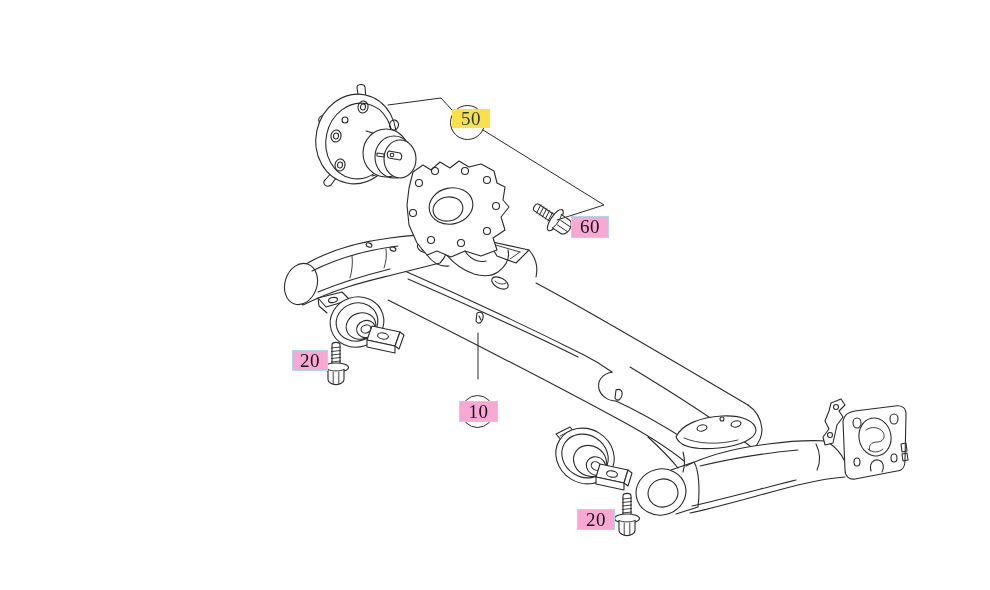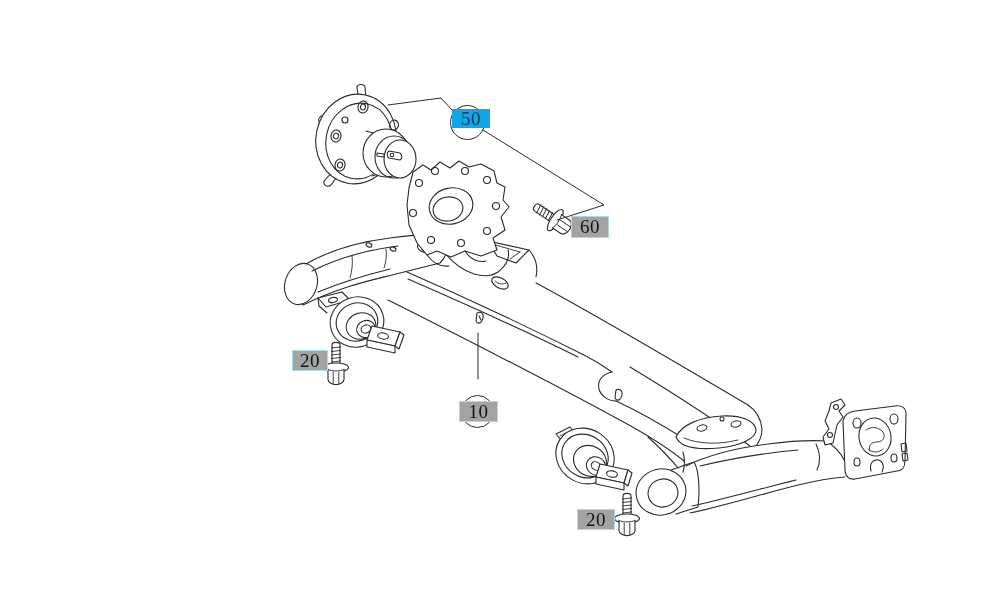--- a/index.html
+++ b/index.html
@@ -2,24 +2,24 @@
 <html><head>
 <meta charset="utf-8">
 <style>
   html,body{margin:0;padding:0;background:#fff;}
   #stage{position:relative;width:990px;height:590px;background:#ffffff;overflow:hidden;
          font-family:"Liberation Serif",serif;}
   #drawing{position:absolute;left:0;top:0;}
   .callout{position:absolute;}
   .ring{position:absolute;border:1.4px solid #2b2b2b;border-radius:50%;background:transparent;box-sizing:border-box;}
   .cbox{position:absolute;display:flex;align-items:center;justify-content:center;
-        background:#a3a3a3;border:1.6px solid #a9daef;box-sizing:border-box;
+        background:#f9a8d4;border:1.6px solid #a9daef;box-sizing:border-box;
         font-size:19px;color:#141414;letter-spacing:.5px;}
   .hlbox{position:absolute;display:flex;align-items:center;justify-content:center;
-         background:#0ea5e9;border:none;box-sizing:border-box;
+         background:#fde047;border:none;box-sizing:border-box;
          font-size:19px;color:#1c3c54;letter-spacing:.5px;}
 </style>
 </head>
 <body>
 
 <div id="stage">
 
 <svg id="drawing" width="990" height="590" viewBox="0 0 990 590" fill="none" stroke="#2b2b2b" stroke-width="1.1" stroke-linecap="round" stroke-linejoin="round">
 
   <defs>

